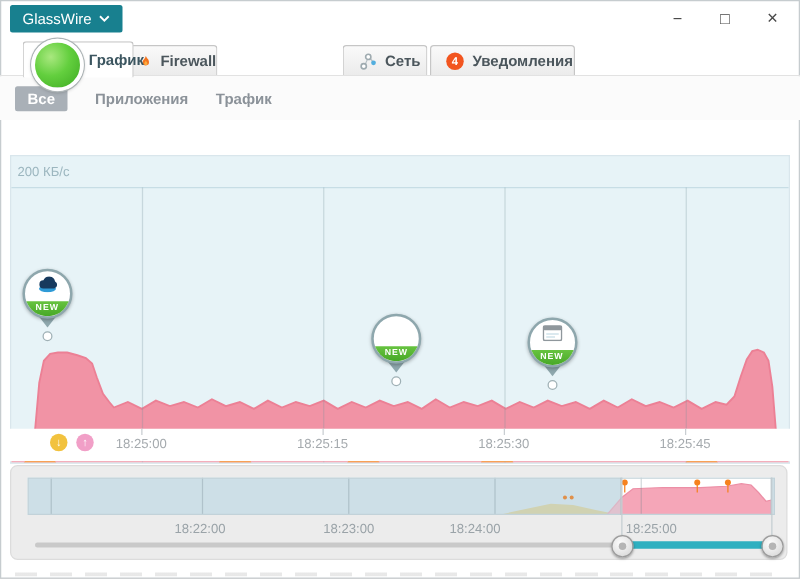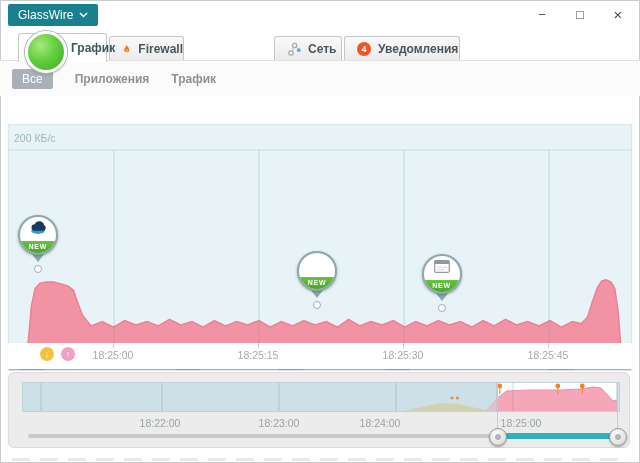--- a/index.html
+++ b/index.html
@@ -21,21 +21,21 @@
   .flame{width:12px;height:14px;}
   .sphere{width:13px;height:13px;border-radius:50%;
        background:linear-gradient(#4fb52c 0 40%,#ffffff 40% 56%,#45a825 56%);box-shadow:inset 0 0 0 .5px #3d9c20;}
   .badge{min-width:14px;height:14px;border-radius:50%;background:#f2551f;color:#fff;font-size:9px;font-weight:bold;
        text-align:center;line-height:14px;}
   
   .toolbar{position:absolute;left:0;top:61px;width:640px;height:35px;background:#fbfbfb;}
   .filters{position:absolute;left:12px;top:8px;display:flex;gap:22px;align-items:center;}
   .ranges{position:absolute;right:14px;top:8px;display:flex;gap:18px;align-items:center;}
   .flat{font-size:12px;font-weight:bold;color:#8b9299;cursor:default;}
-  .pillsel{font-size:12px;font-weight:normal;color:#fff;background:#a9b0b7;border-radius:2px;padding:3px 10px;cursor:default;}
+  .pillsel{font-size:12px;font-weight:bold;color:#fff;background:#a9b0b7;border-radius:2px;padding:3px 10px;cursor:default;}
   
   .plot{position:absolute;left:8px;top:96px;width:622px;height:245px;background:#e7f3f7;border:1px solid #d9e6ec;margin-top:28px;}
   .ylabel{position:absolute;left:5px;top:7px;font-size:10.5px;color:#9cb6bf;}
   .axis{position:absolute;left:8px;top:343px;width:624px;height:26px;background:#fff;}
   .xtick{position:absolute;top:6px;transform:translateX(-50%);font-size:10.5px;color:#a5aaae;}
   .tickmark{position:absolute;top:0;width:1px;height:5px;background:#c9ced2;}
   .legend-dot{position:absolute;top:4px;width:14px;height:14px;border-radius:50%;color:#fff;font-size:9px;
        font-weight:bold;text-align:center;line-height:14px;}
   
   .pin{position:absolute;width:44px;z-index:5;}
@@ -77,21 +77,21 @@
   </div>
   <span class="winctl" style="left:529px">−</span>
   <span class="winctl" style="left:567px">□</span>
   <span class="winctl" style="left:605px;font-size:15px">×</span>
 
   <div class="tabbar-line"></div>
   <div class="tab active" style="left:18px;width:89px">
     <span>График</span>
   </div>
   <div class="orb"></div>
-  <div class="tab" style="left:109px;width:75px">
+  <div class="tab" style="left:99px;width:75px">
     <svg class="flame" viewBox="0 0 14 14">
       <path d="M7 0.5 C7.6 3.4 10.8 4.4 10.8 8 A3.8 3.8 0 0 1 3.2 8.4 C3.2 5.2 6.5 4.3 7 0.5 Z" fill="#f4741f"></path>
       <path d="M7 6.2 C7.3 7.7 8.9 8 8.9 9.6 A1.9 1.9 0 0 1 5.1 9.8 C5.1 8.2 6.8 7.8 7 6.2 Z" fill="#fcae3f"></path>
     </svg>
     <span>Firewall</span>
   </div>
   <div class="tab" style="left:274px;width:68px">
     <svg width="14" height="14" viewBox="0 0 14 14">
       <line x1="5.2" y1="9.5" x2="7" y2="5.3" stroke="#b5bfc4" stroke-width="1"></line>
       <line x1="9" y1="4.6" x2="11" y2="7" stroke="#b5bfc4" stroke-width="1"></line>

